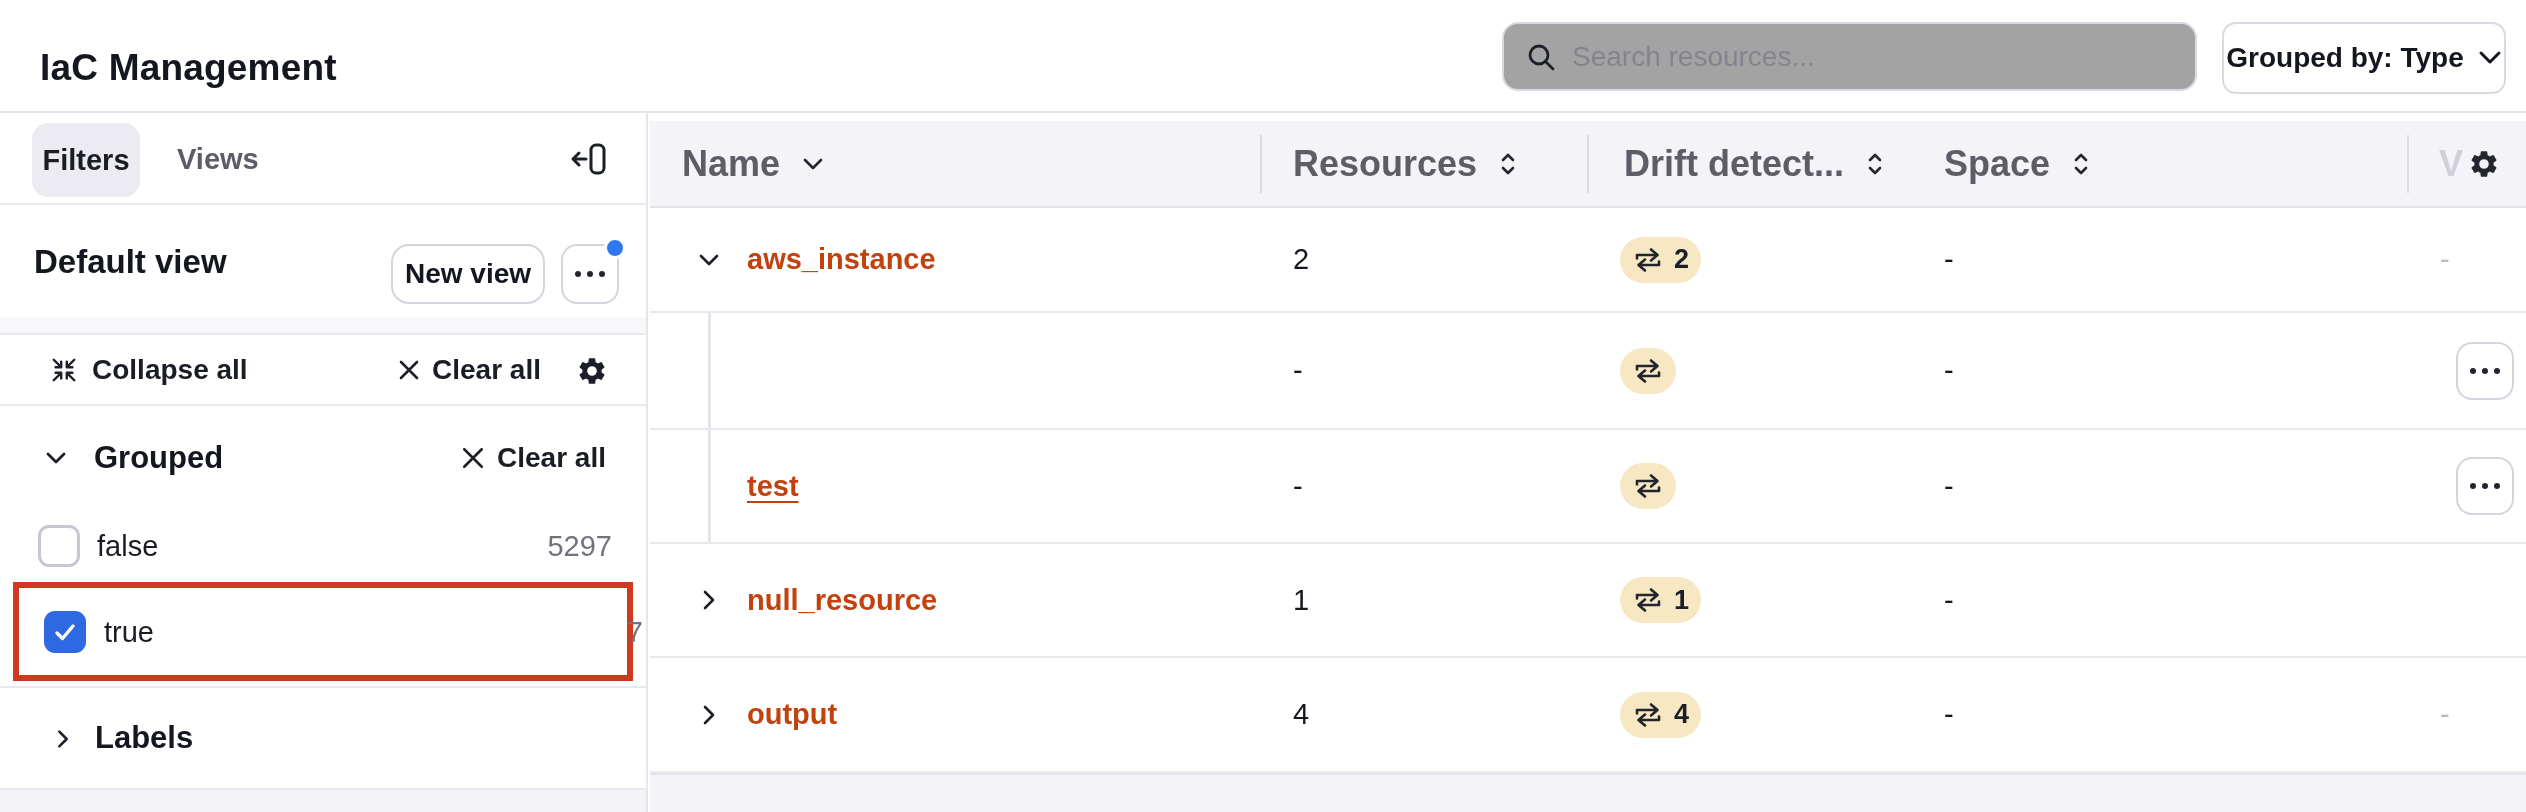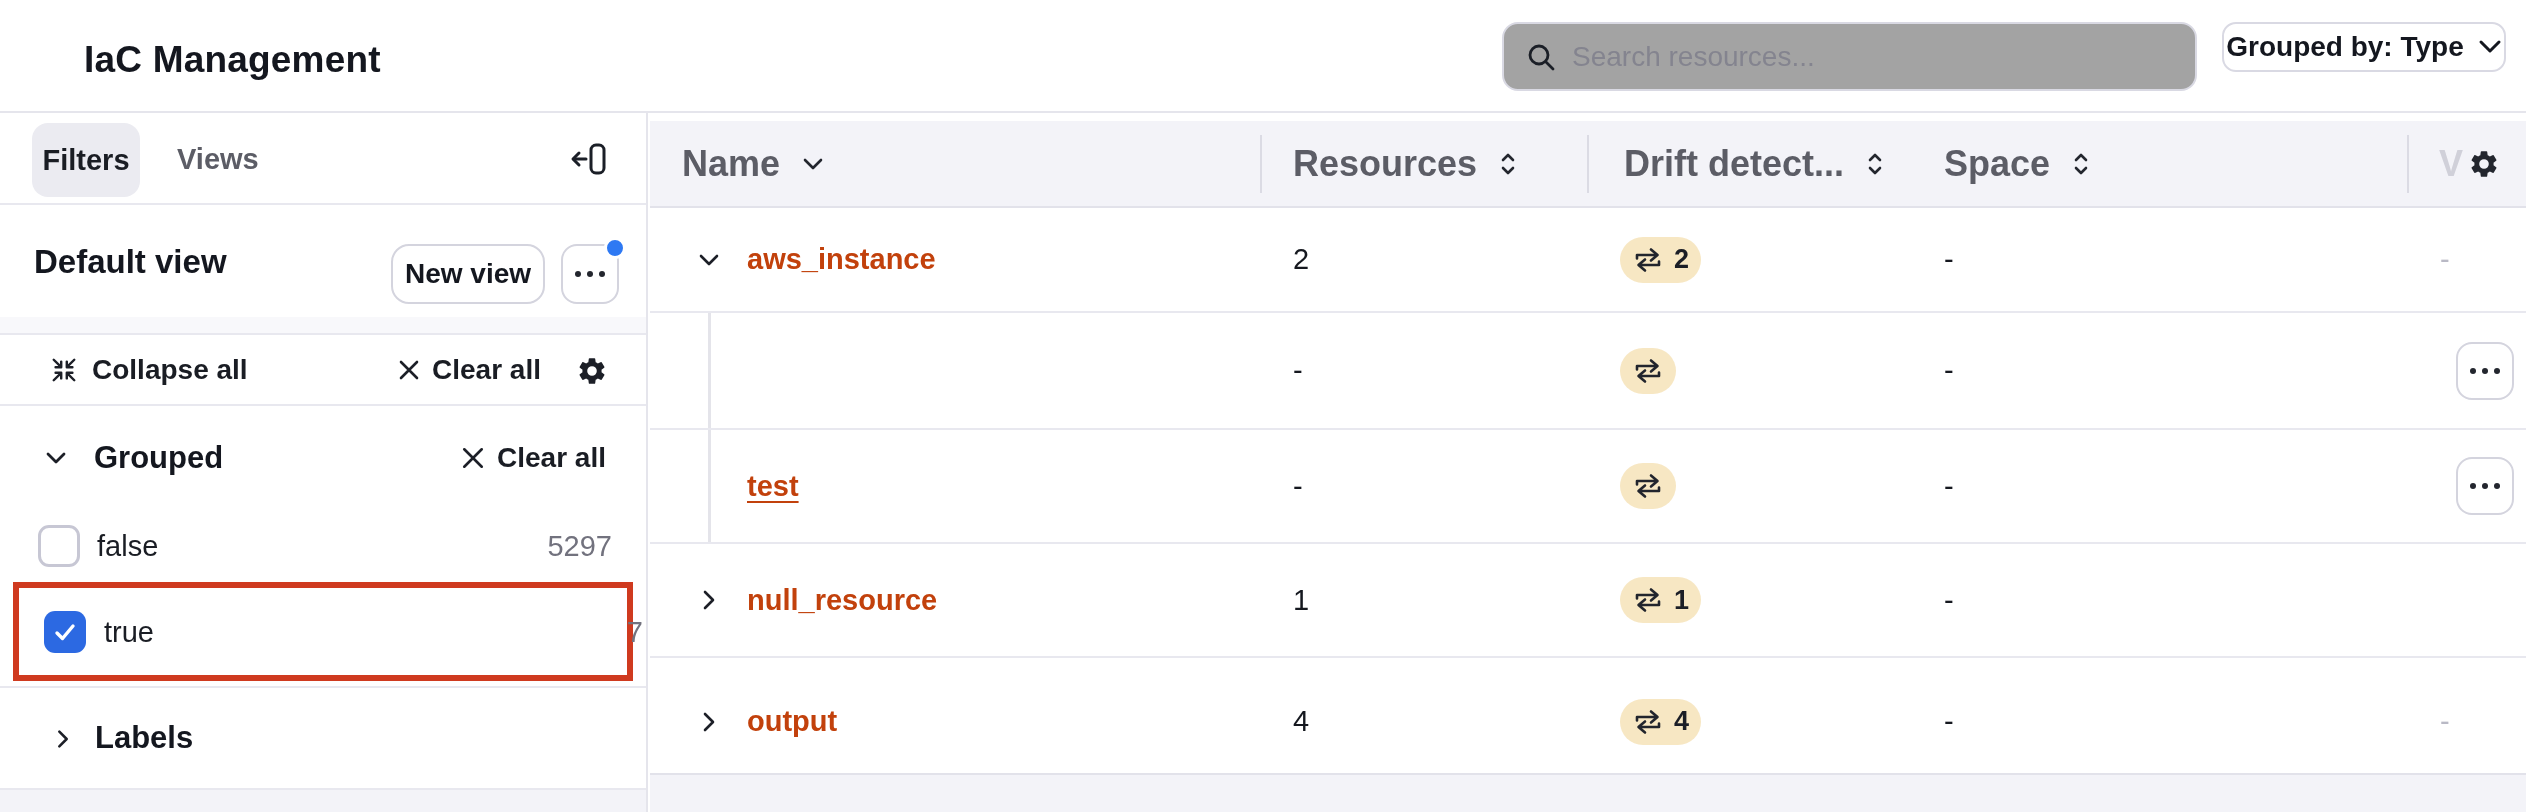--- a/index.html
+++ b/index.html
@@ -2,25 +2,25 @@
 <html><head>
 <meta charset="utf-8">
 <style>
   * { margin:0; padding:0; box-sizing:border-box; }
   html,body { background:#fff; }
   body { font-family:"Liberation Sans","DejaVu Sans",sans-serif; color:#16181f; }
   #app { position:relative; width:2526px; height:812px; background:#fff; overflow:hidden; }
 
   
   .top-header { position:absolute; left:0; top:0; width:2526px; height:113px; background:#fff; border-bottom:2px solid #e5e5ec; }
-  .page-title { position:absolute; left:40px; top:4px; height:111px; display:flex; align-items:center; font-size:37px; font-weight:800; color:#14171f; letter-spacing:.2px;margin-left:44px; }
+  .page-title { position:absolute; left:40px; top:12px; height:111px; display:flex; align-items:center; font-size:37px; font-weight:800; color:#14171f; letter-spacing:.2px; }
   .search-box { position:absolute; left:1502px; top:22px; width:695px; height:69px; border:2px solid #d9d9e3; border-radius:16px; background:#a3a3a3; display:flex; align-items:center; padding:0 22px; gap:16px; }
   .search-box input { border:none; outline:none; flex:1; font-size:28px; font-family:inherit; color:#16181f; background:transparent; }
   .search-box input::placeholder { color:#84848f; }
-  .grouped-btn { position:absolute; left:2222px; top:22px; width:284px; height:50px; border:2px solid #d9d9e3; border-radius:14px; background:#fff; display:flex; align-items:center; justify-content:center; gap:14px; font-size:28px; font-weight:700; color:#14171f; cursor:pointer; font-family:inherit; }
+  .grouped-btn { position:absolute; left:2222px; top:22px; width:284px; height:72px; border:2px solid #d9d9e3; border-radius:14px; background:#fff; display:flex; align-items:center; justify-content:center; gap:14px; font-size:28px; font-weight:700; color:#14171f; cursor:pointer; font-family:inherit; }
 
   
   .sidebar { position:absolute; left:0; top:113px; width:648px; height:699px; background:#fff; border-right:2px solid #e5e5ec; }
   .s-abs { position:absolute; }
   .tabs-row { left:0; top:0; width:100%; height:92px; border-bottom:2px solid #e8e8ef; }
   .tab-pill { position:absolute; left:32px; top:10px; width:108px; height:74px; background:#ebebf1; border-radius:16px; display:flex; align-items:center; justify-content:center; font-size:29px; font-weight:700; color:#1a1d24; cursor:pointer; }
   .tab-views { position:absolute; left:177px; top:0; height:92px; display:flex; align-items:center; font-size:29px; font-weight:600; color:#5c5d66; cursor:pointer; }
   .panel-collapse { position:absolute; left:570px; top:26px; width:40px; height:40px; cursor:pointer; }
 
   .view-row { left:0; top:94px; width:100%; height:112px; border-bottom:2px solid #e8e8ef; }
@@ -343,21 +343,21 @@
         <svg width="32" height="26" viewBox="0 0 32 26" fill="none" stroke="#22252d" stroke-width="2.6" stroke-linecap="round" stroke-linejoin="round">
           <path d="M5 8 H25 M19 2.5 L25.5 8 L19 13.5 M5 8 V11.5"></path>
           <path d="M27 18 H7 M13 12.5 L6.5 18 L13 23.5 M27 18 V14.5"></path>
         </svg>
         <b>1</b>
       </span>
     </div>
     <div class="cell cell-space">-</div>
 
   </div>
-        <div class="trow" style="height: 115px; margin-top: 7px;">
+        <div class="trow" style="height: 115px;">
 
     <span class="row-chevron chev-right">
       <svg width="24" height="24" viewBox="0 0 24 24" fill="none" stroke="#1c1f27" stroke-width="2.6" stroke-linecap="round" stroke-linejoin="round">
               <path d="M8 4 L16 12 L8 20"></path>
             </svg>
     </span>
     <span class="row-name">output</span>
     <div class="cell cell-res">4</div>
     <div class="cell cell-drift">
       <span class="drift-badge">

